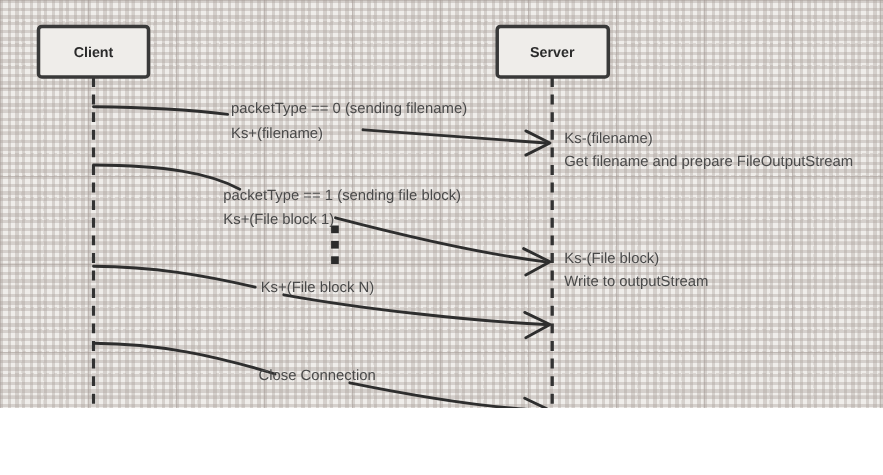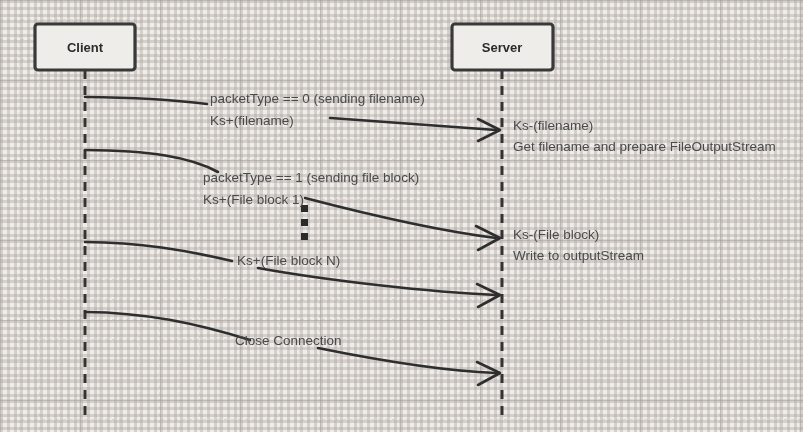--- a/index.html
+++ b/index.html
@@ -3,21 +3,21 @@
 <meta charset="utf-8">
 <style>
   html, body {
     margin: 0;
     padding: 0;
     background: #ffffff;
   }
   #canvas {
     position: relative;
     width: 803px;
-    height: 432px;
+    height: 371px;
     background-color: #efedea;
     overflow: hidden;
     font-family: "Liberation Sans", sans-serif;
   }
   
   #grid-minor {
     position: absolute;
     inset: 0;
     background-image:
       repeating-linear-gradient(to right,

